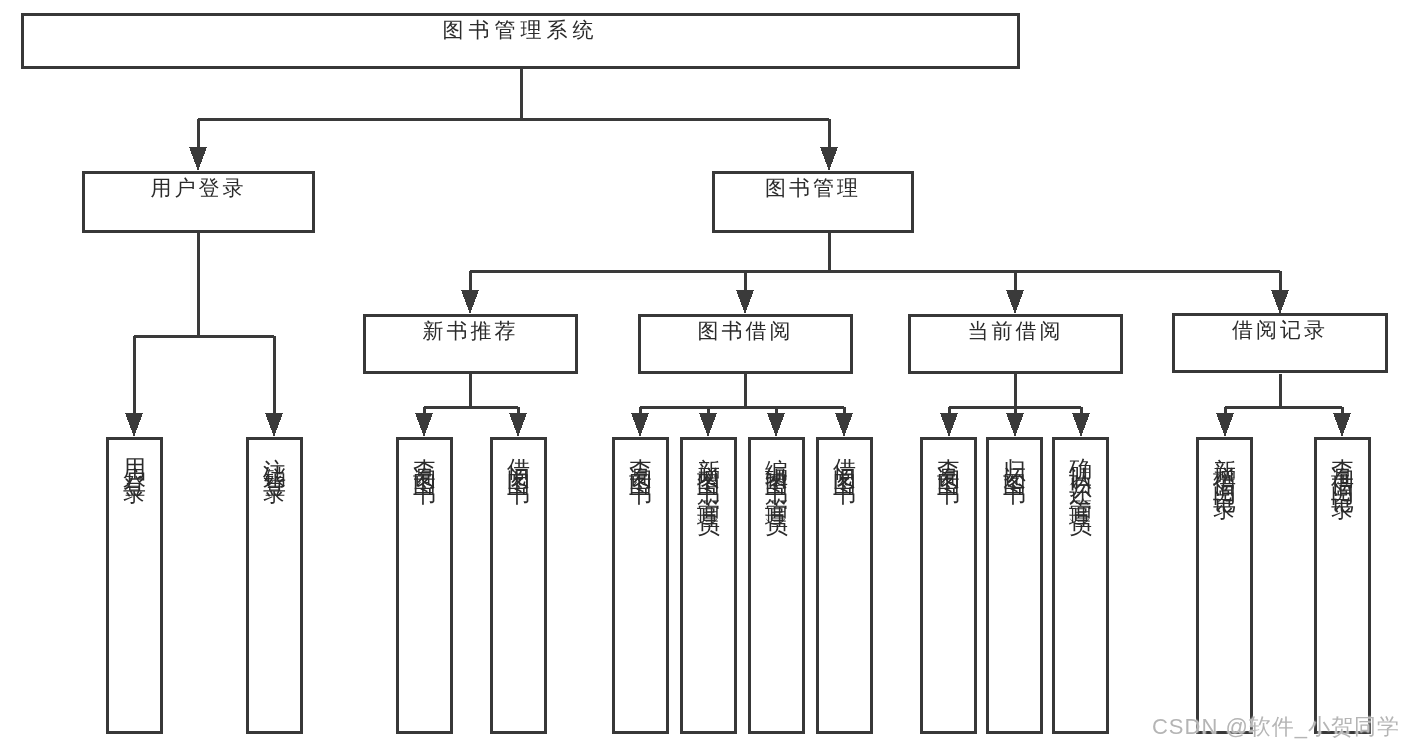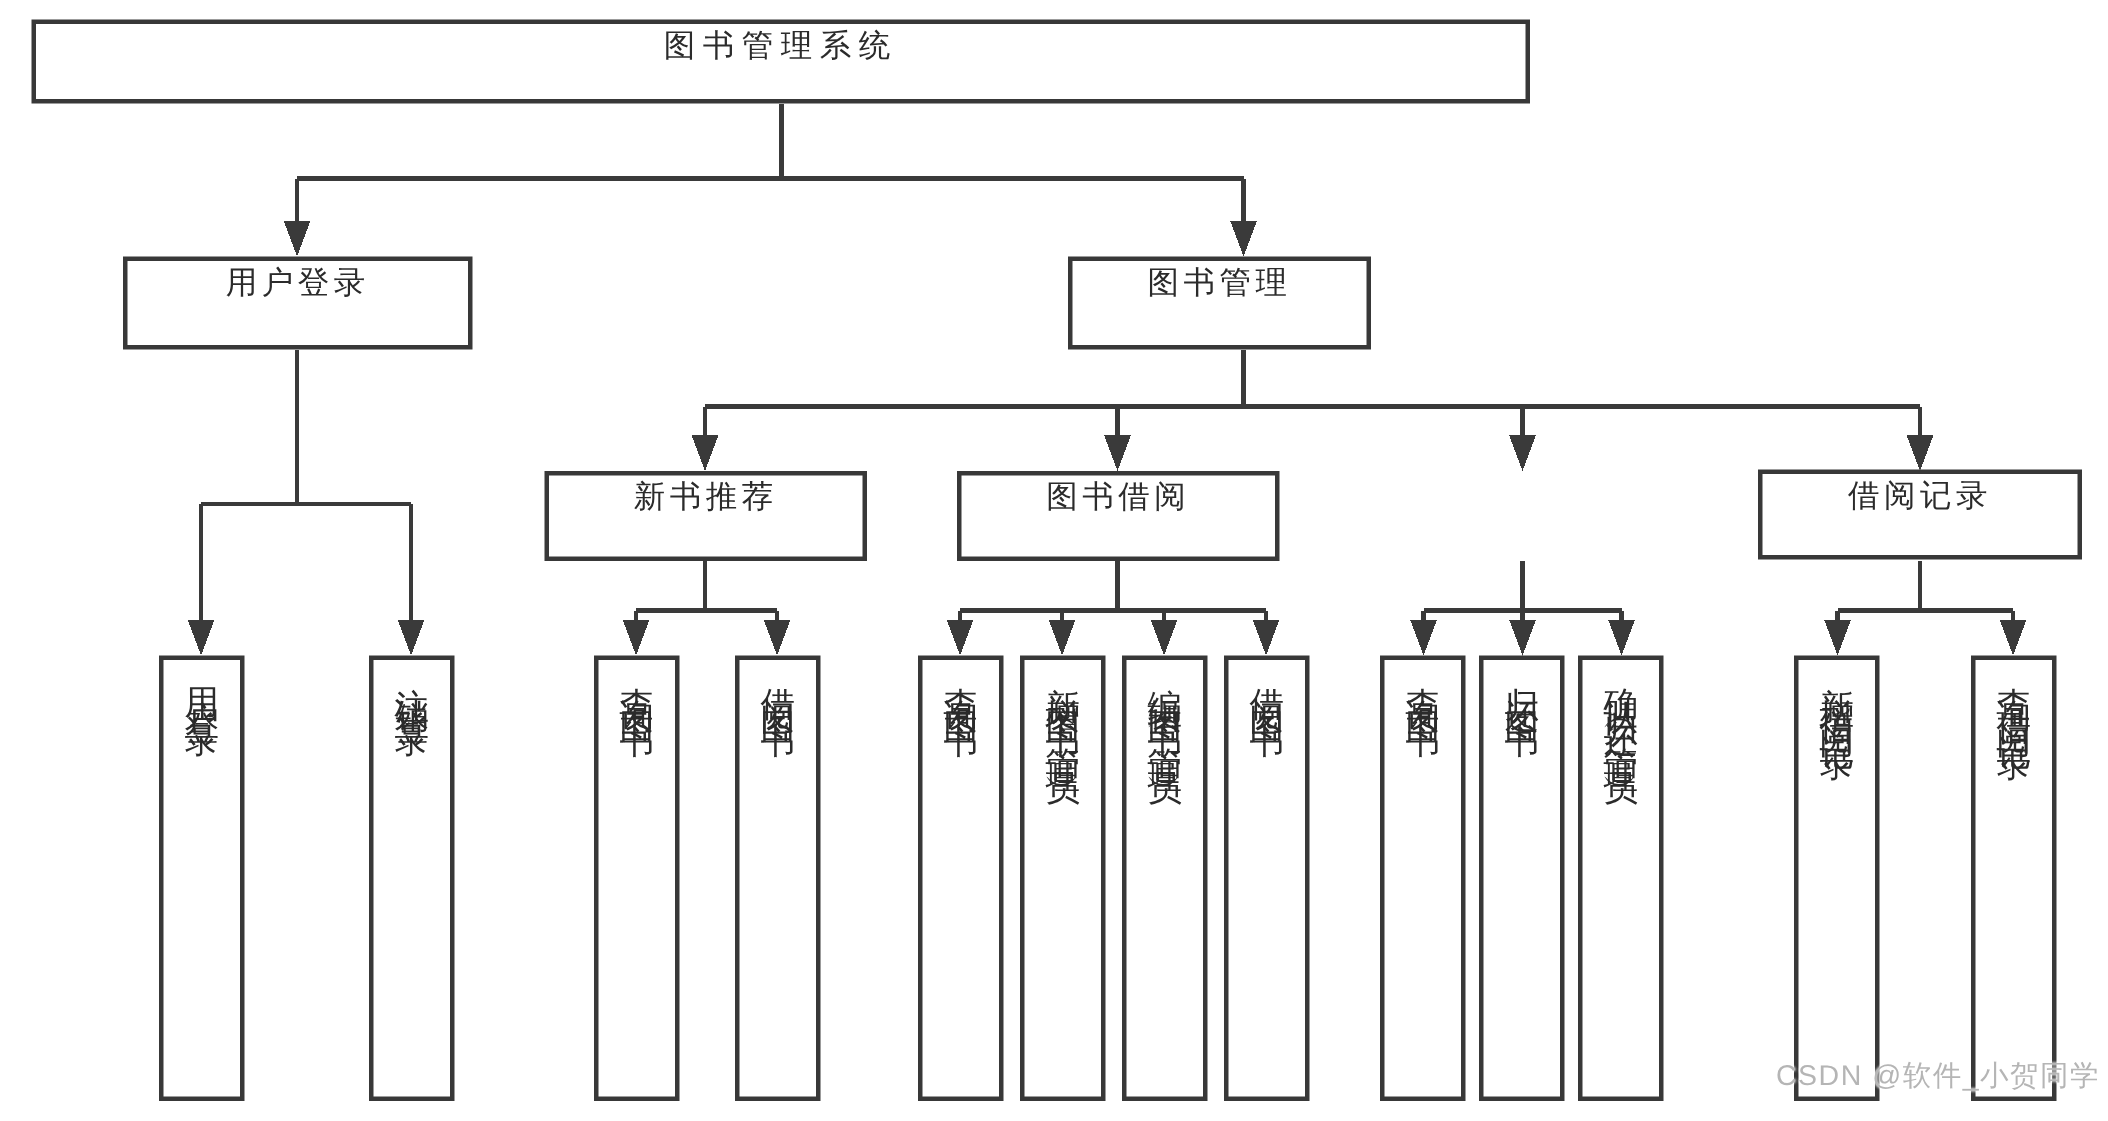--- a/index.html
+++ b/index.html
@@ -52,22 +52,22 @@
   }
   .node.v span {
     writing-mode: vertical-rl;
     font-size: 23px;
     letter-spacing: 8px;
     line-height: 1;
   }
   .watermark {
     position: absolute;
     right: 5px;
-    bottom: 17px;
-    font-size: 19px;
+    bottom: 5px;
+    font-size: 22px;
     letter-spacing: 1px;
     color: var(--watermark);
     text-shadow: 0 0 2px #ffffff, 0 0 2px #ffffff;
     white-space: nowrap;
   }
 </style>
 </head>
 <body>
 
 <div class="canvas">
@@ -125,20 +125,23 @@
   <div class="node h" style="left:712px; top:171px; width:202px; height:62px">
     <span>图书管理</span>
   </div>
 
   <div class="node h" style="left:363px; top:314px; width:215px; height:60px">
     <span>新书推荐</span>
   </div>
   <div class="node h" style="left:638px; top:314px; width:215px; height:60px">
     <span>图书借阅</span>
   </div>
+  <div class="node h" style="left:908px; top:314px; width:215px; height:60px">
+    <span>当前借阅</span>
+  </div>
   <div class="node h" style="left:1172px; top:313px; width:216px; height:60px">
     <span>借阅记录</span>
   </div>
 
   <div class="node v" style="left:106px; top:437px; width:57px; height:297px">
     <span>用户登录</span>
   </div>
   <div class="node v" style="left:246px; top:437px; width:57px; height:297px">
     <span>注销登录</span>
   </div>

